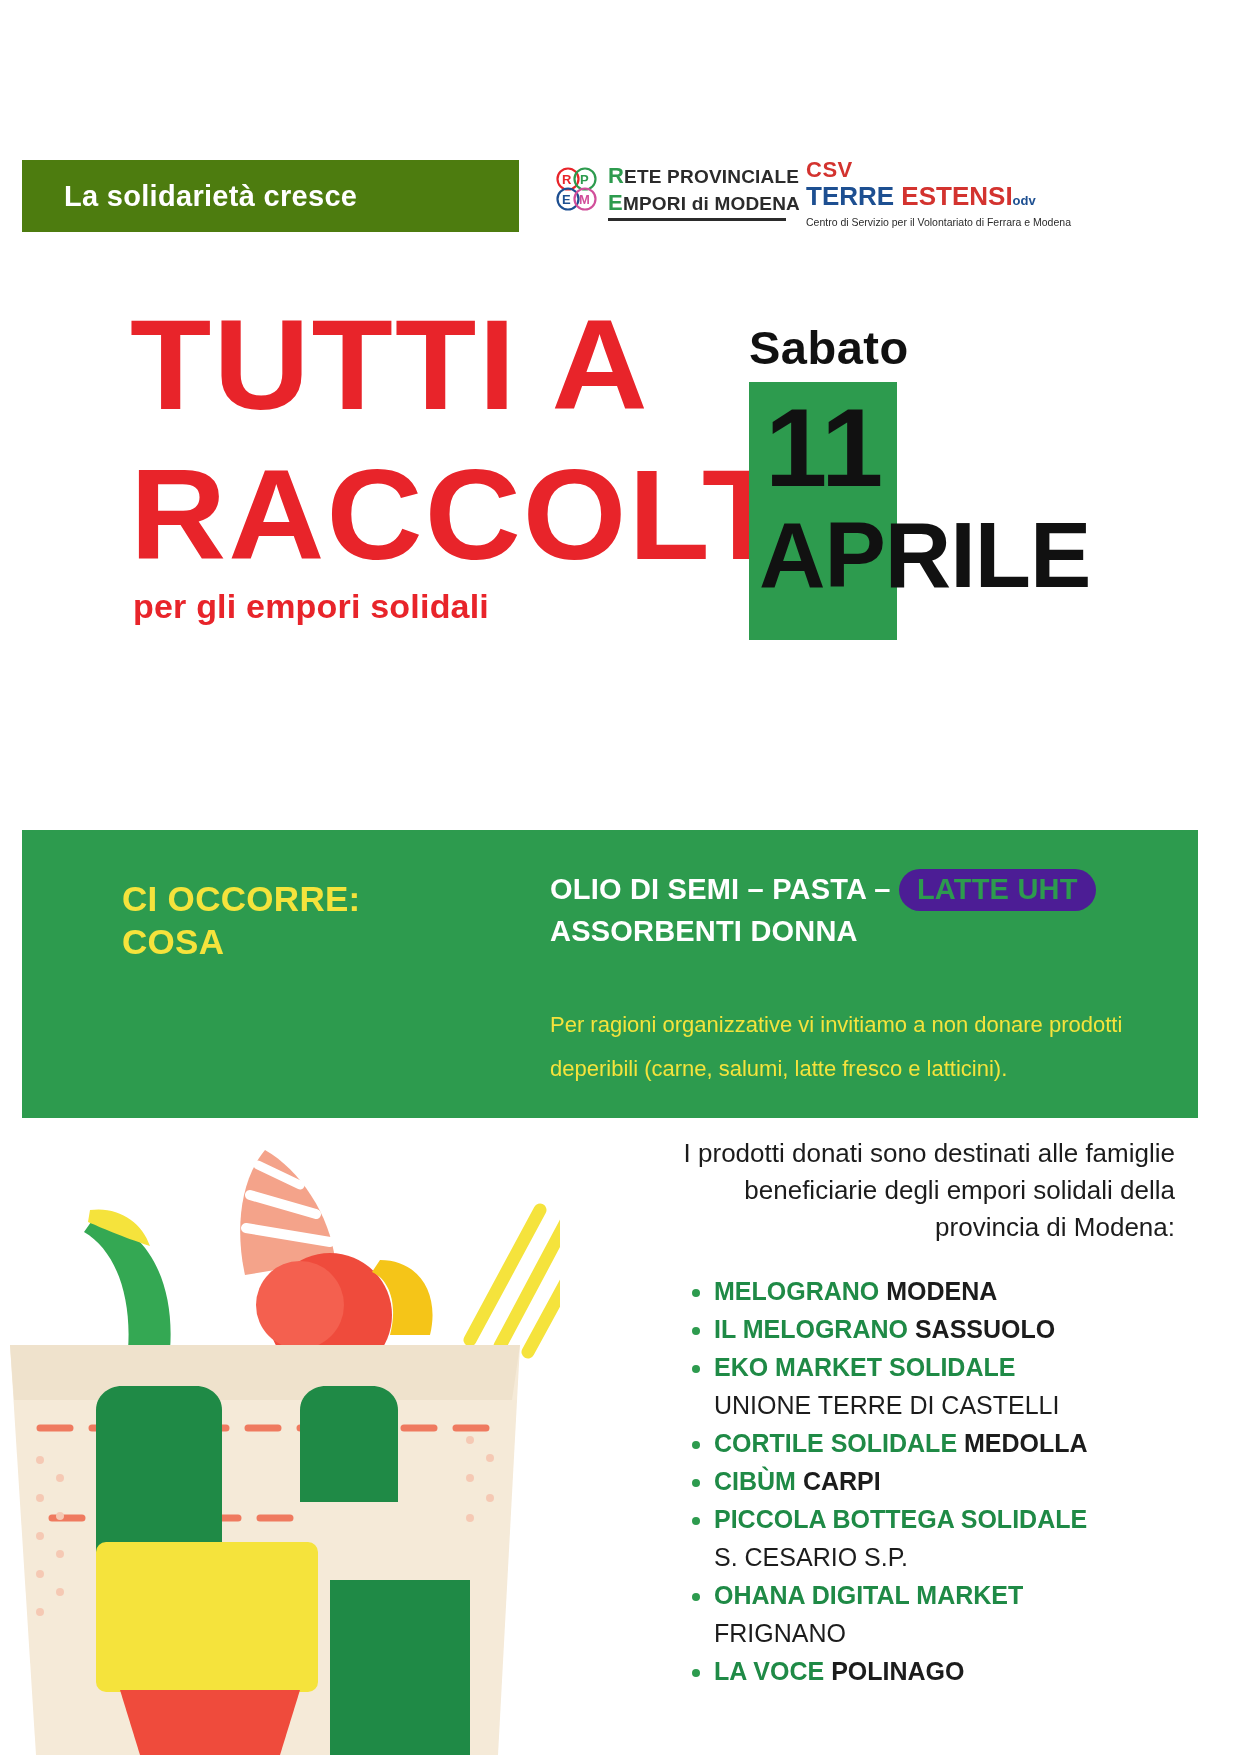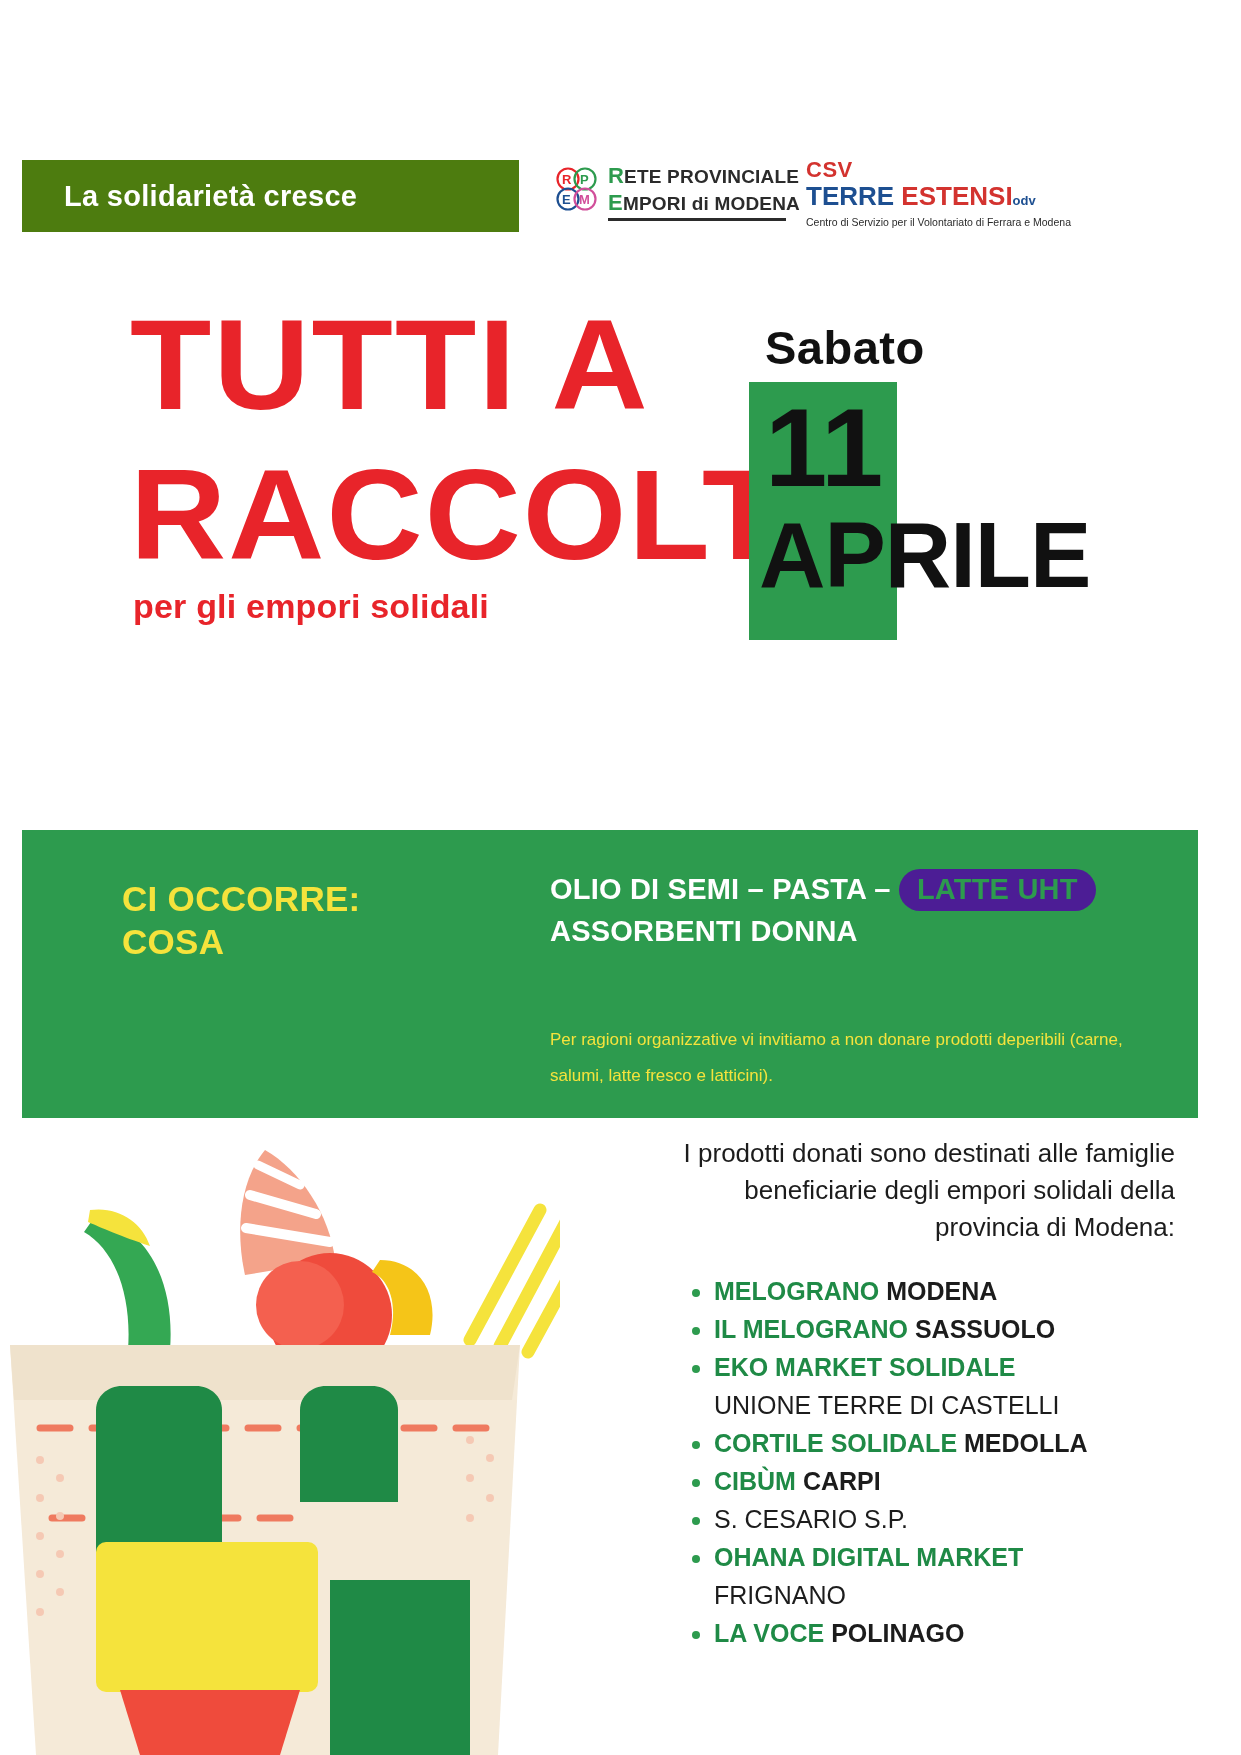--- a/index.html
+++ b/index.html
@@ -139,21 +139,21 @@
 
   .date-block {
     position: absolute;
     left: 745px;
     top: 60px;
     width: 290px;
     height: 340px;
   }
   .date-weekday {
     position: absolute;
-    left: 20px;
+    left: 4px;
     top: 0;
     font-size: 47px;
     font-weight: bold;
     color: #111111;
     letter-spacing: 0.5px;
   }
   .date-green-box {
     position: absolute;
     left: 4px;
     top: 62px;
@@ -215,25 +215,25 @@
     display: inline-block;
     background: #4c1d95;
     color: #2d9b4e;
     border-radius: 22px;
     padding: 1px 18px 3px 18px;
     line-height: 38px;
   }
   .note-text {
     position: absolute;
     left: 528px;
-    top: 192px;
+    top: 173px;
     width: 600px;
     color: #f5e33c;
-    font-size: 17px;
-    line-height: 36px;
+    font-size: 22px;
+    line-height: 44px;
   }
 
   
   .intro-text {
     position: absolute;
     left: 655px;
     top: 1135px;
     width: 520px;
     color: #1c1c1c;
     font-size: 26px;
@@ -350,21 +350,21 @@
 </div>
 
 <div class="intro-text">I prodotti donati sono destinati alle famiglie beneficiarie degli empori solidali della provincia di Modena:</div>
 
 <ul class="shops-list">
   <li><span class="shop-name">MELOGRANO</span> <span class="shop-city">MODENA</span></li>
   <li><span class="shop-name">IL MELOGRANO</span> <span class="shop-city">SASSUOLO</span></li>
   <li><span class="shop-name">EKO MARKET SOLIDALE</span><span class="shop-city2">UNIONE TERRE DI CASTELLI</span></li>
   <li><span class="shop-name">CORTILE SOLIDALE</span> <span class="shop-city">MEDOLLA</span></li>
   <li><span class="shop-name">CIBÙM</span> <span class="shop-city">CARPI</span></li>
-  <li><span class="shop-city2">S. CESARIO S.P.</span></li>
+  <li><span class="shop-name">PICCOLA BOTTEGA SOLIDALE</span><span class="shop-city2">S. CESARIO S.P.</span></li>
   <li><span class="shop-name">OHANA DIGITAL MARKET</span><span class="shop-city2">FRIGNANO</span></li>
   <li><span class="shop-name">LA VOCE</span> <span class="shop-city">POLINAGO</span></li>
 </ul>
 
 <div class="illustration">
   <svg width="560" height="645" viewBox="0 0 560 645" xmlns="http://www.w3.org/2000/svg">
 
     <g>
       <path d="M265 40 C300 60 330 105 335 150 L245 165 C235 120 240 70 265 40 Z" fill="#f4a38a"></path>
       <path d="M258 55 L300 75" stroke="#ffffff" stroke-width="9" stroke-linecap="round"></path>

